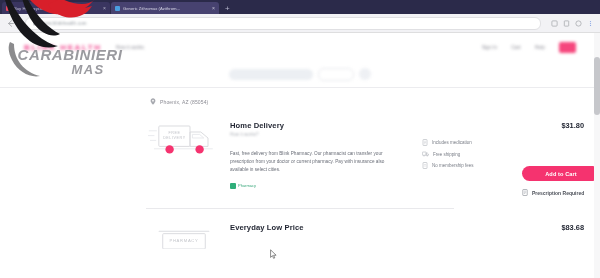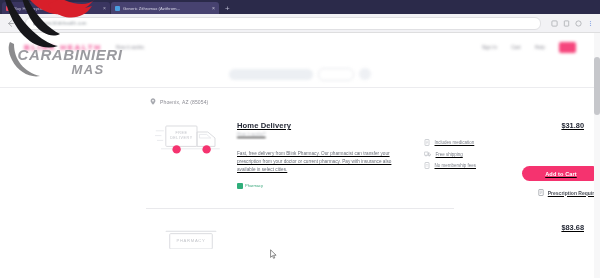--- a/index.html
+++ b/index.html
@@ -79,21 +79,21 @@
   .hr-soft{height:1px;background:#ececef;margin:0 0 0 0;}
 
   
   .loc-row{
     display:flex;align-items:center;gap:4px;padding:10px 0 0 150px;
   }
   .loc-text{font-size:5px;color:#8b8b93;letter-spacing:.15px;filter:blur(0.35px);}
 
   
   .card{
-    position:relative;padding:10px 0 0 7px;margin-top:6px;text-decoration:underline;
+    position:relative;padding:10px 0 0 0;margin-top:6px;
   }
   .card-inner{display:flex;align-items:flex-start;}
   .card-thumb{
     width:76px;min-width:76px;display:flex;align-items:flex-start;
     justify-content:center;padding-left:146px;box-sizing:content-box;
   }
   .card-mid{width:168px;padding-left:8px;}
   .opt-title{font-size:7.6px;font-weight:700;color:#1f2330;letter-spacing:.1px;}
   .opt-sub{font-size:4.6px;color:#b4b7bd;margin-top:2px;filter:blur(0.9px);}
   .opt-desc{
@@ -104,21 +104,21 @@
     margin-top:6px;display:inline-flex;align-items:center;gap:2px;
     filter:blur(0.7px);
   }
   .pharm-badge .pb-sq{width:6px;height:6px;background:#2fae7a;border-radius:1px;}
   .pharm-badge .pb-tx{font-size:4px;color:#3ba87c;}
 
   .card-feats{width:92px;padding-left:24px;padding-top:18px;}
   .feat{display:flex;align-items:center;gap:4px;margin-bottom:5px;}
   .feat-tx{font-size:4.5px;color:#7b7f88;white-space:nowrap;filter:blur(0.3px);}
 
-  .card-right{flex:1;display:flex;flex-direction:column;align-items:flex-end;}
+  .card-right{flex:1;display:flex;flex-direction:column;align-items:flex-start;}
   .price{font-size:7.4px;font-weight:700;color:#1f2330;align-self:flex-end;padding-right:16px;}
   .cta-wrap{margin-top:36px;align-self:flex-start;padding-left:8px;}
   .cta{
     width:78px;height:15px;border-radius:9px;background:#f5336f;
     color:#fff;font-size:5.6px;font-weight:700;display:flex;
     align-items:center;justify-content:center;letter-spacing:.1px;
     border:none;cursor:pointer;
   }
   .rx-req{display:flex;align-items:center;gap:4px;margin-top:8px;padding-left:8px;}
   .rx-tx{font-size:5px;font-weight:700;color:#4c5059;white-space:nowrap;}
@@ -306,20 +306,23 @@
 
     <div class="card card2">
       <div class="card-inner">
         <div class="card-thumb">
           <svg width="60" height="26" viewBox="0 0 100 44">
             <path d="M8 14 H92" stroke="#dcdde1" stroke-width="2" stroke-linecap="round"></path>
             <rect x="14" y="18" width="72" height="26" rx="1.5" fill="none" stroke="#d9dade" stroke-width="1.6"></rect>
             <text x="50" y="32" font-family="Liberation Sans, sans-serif" font-size="7" letter-spacing="1.2" fill="#c3c5ca" text-anchor="middle">PHARMACY</text>
           </svg>
         </div>
+        <div class="card-mid">
+          <div class="opt-title">Everyday Low Price</div>
+        </div>
         <div class="card-feats"></div>
         <div class="card-right">
           <div class="price">$83.68</div>
         </div>
       </div>
     </div>
 
     <div class="scrollbar">
       <div class="scrollthumb"></div>
     </div>

